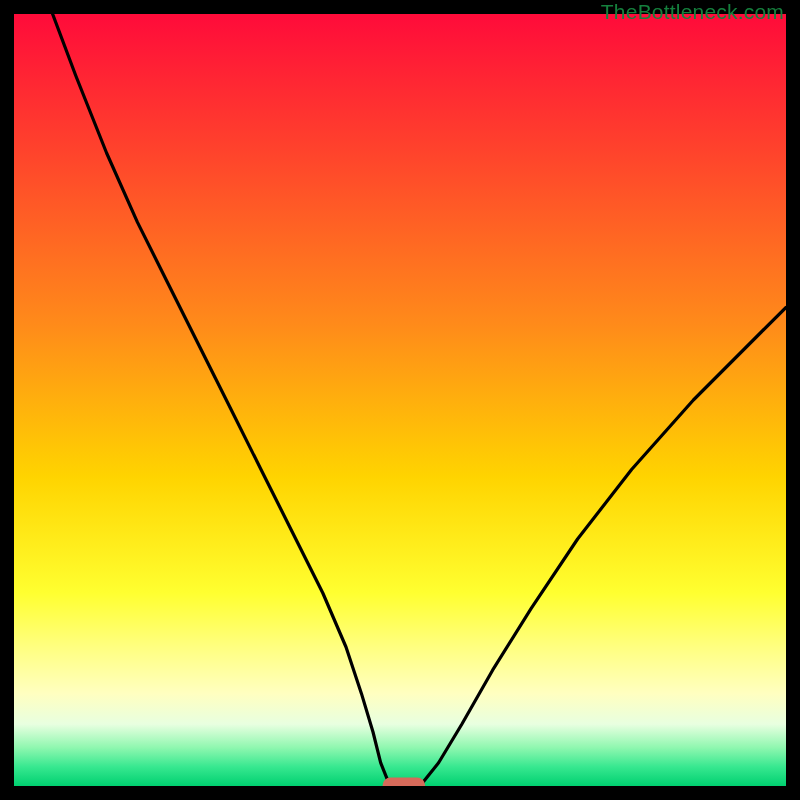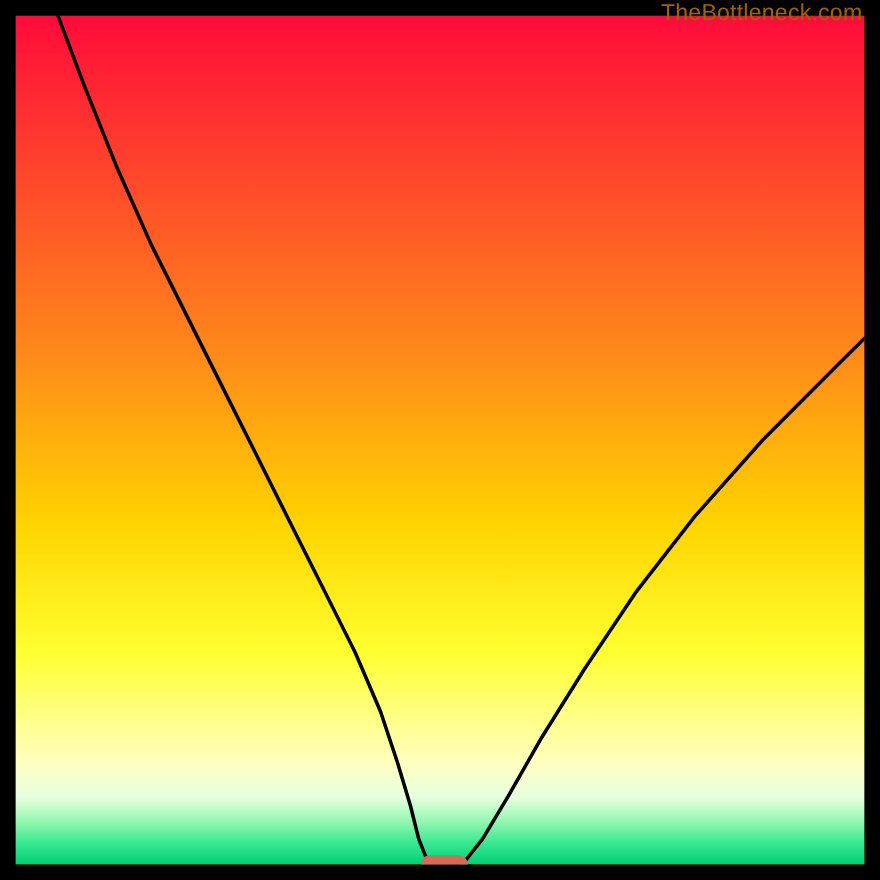--- a/index.html
+++ b/index.html
@@ -23,21 +23,21 @@
     position: absolute;
     left: 0;
     top: 0;
     width: 772px;
     height: 772px;
   }
   .watermark {
     position: absolute;
     top: 0px;
     right: 16px;
-    color: #a16207;
+    color: #15803d;
     font-size: 21px;
     font-weight: 500;
     letter-spacing: 0.2px;
     z-index: 10;
   }
   svg { display: block; }
 </style>
 </head>
 <body>
 

